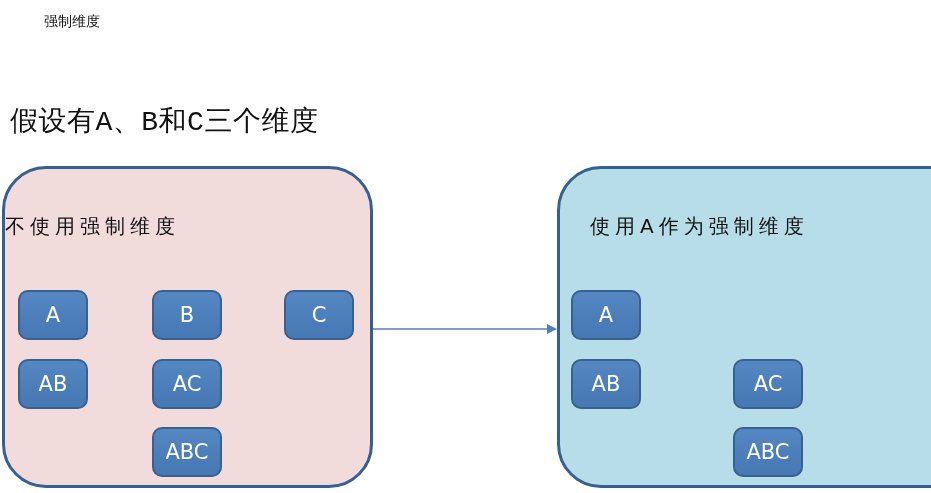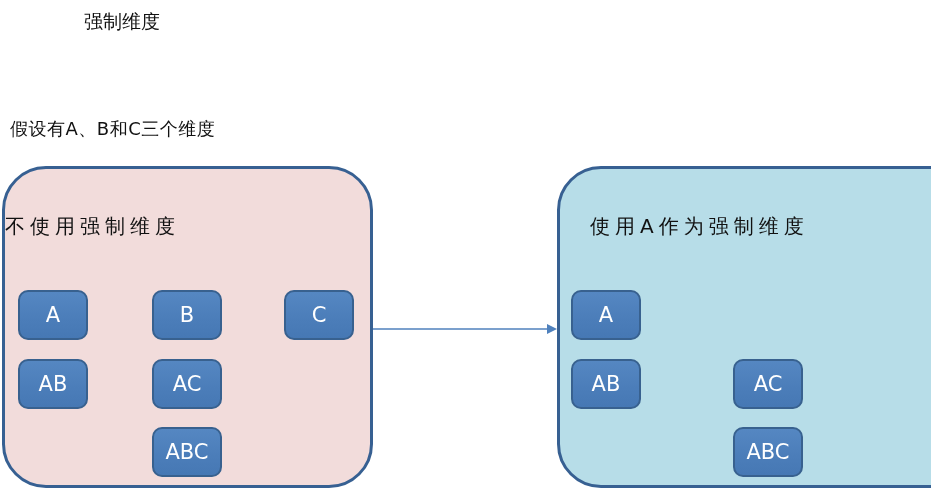--- a/index.html
+++ b/index.html
@@ -17,26 +17,27 @@
   html,body{width:931px;height:493px;}
   body{
     position:relative;
     background:var(--page-bg);
     font-family:"DejaVu Sans","Liberation Sans",sans-serif;
     color:var(--text);
     overflow:hidden;
   }
   .page-title{
     position:absolute;left:44px;top:9px;
-    font-size:19px;font-weight:400;line-height:24px;margin-left:40px;
+    font-size:14px;font-weight:400;line-height:24px;
   }
   .subtitle{
-    position:absolute;left:10px;top:115px;
-    font-size:18px;font-weight:400;line-height:27px;
+    position:absolute;left:10px;top:109px;
+    font-size:28px;font-weight:400;line-height:27px;
     letter-spacing:0.5px;
+    font-family:Liberation Mono, monospace;
   }
   .panel{
     position:absolute;top:166px;height:322px;
     border:3px solid var(--panel-border);
     border-radius:44px;
   }
   .panel-left{left:2px;width:371px;background:var(--left-panel-bg);}
   .panel-right{left:557px;width:430px;background:var(--right-panel-bg);}
   .panel-title{
     position:absolute;left:0;right:0;top:45px;

